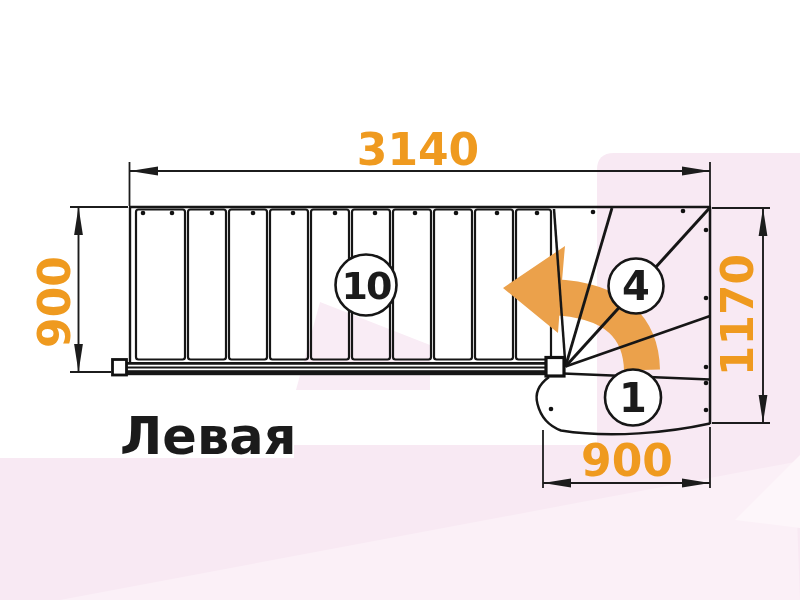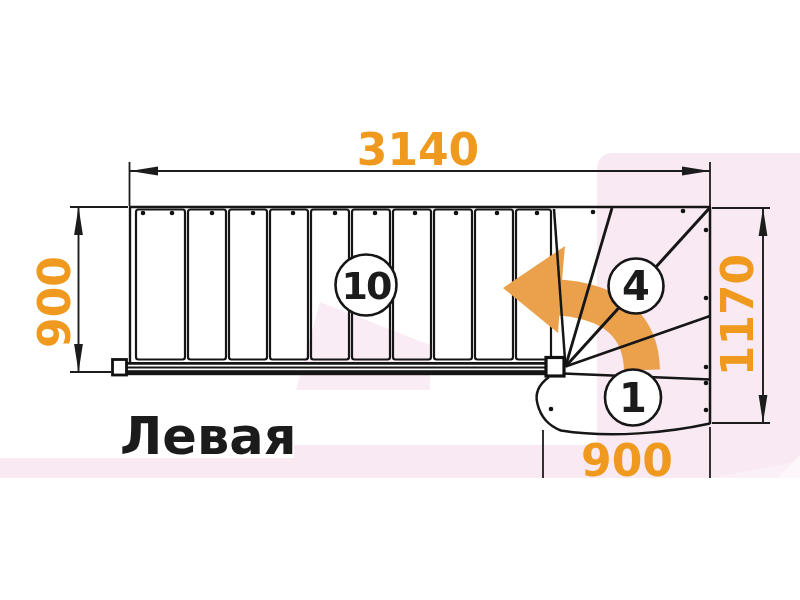--- a/index.html
+++ b/index.html
@@ -1,16 +1,16 @@
 <!DOCTYPE html>
 <html><head>
 <meta charset="utf-8">
 <style>
   html,body{margin:0;padding:0;background:#fff;}
-  .stage{position:relative;width:800px;height:478px;overflow:hidden;background:#ffffff;}
+  .stage{position:relative;width:800px;height:600px;overflow:hidden;background:#ffffff;}
   svg{display:block;}
   text{font-family:"DejaVu Sans","Liberation Sans",sans-serif;font-weight:bold;}
   .dimtxt{fill:#ef9a1f;font-size:44px;}
   .circletxt{fill:#1b1b1b;font-size:40px;}
   .titletxt{fill:#1b1b1b;font-size:51px;}
 </style>
 </head>
 <body>
 
 <div class="stage">

